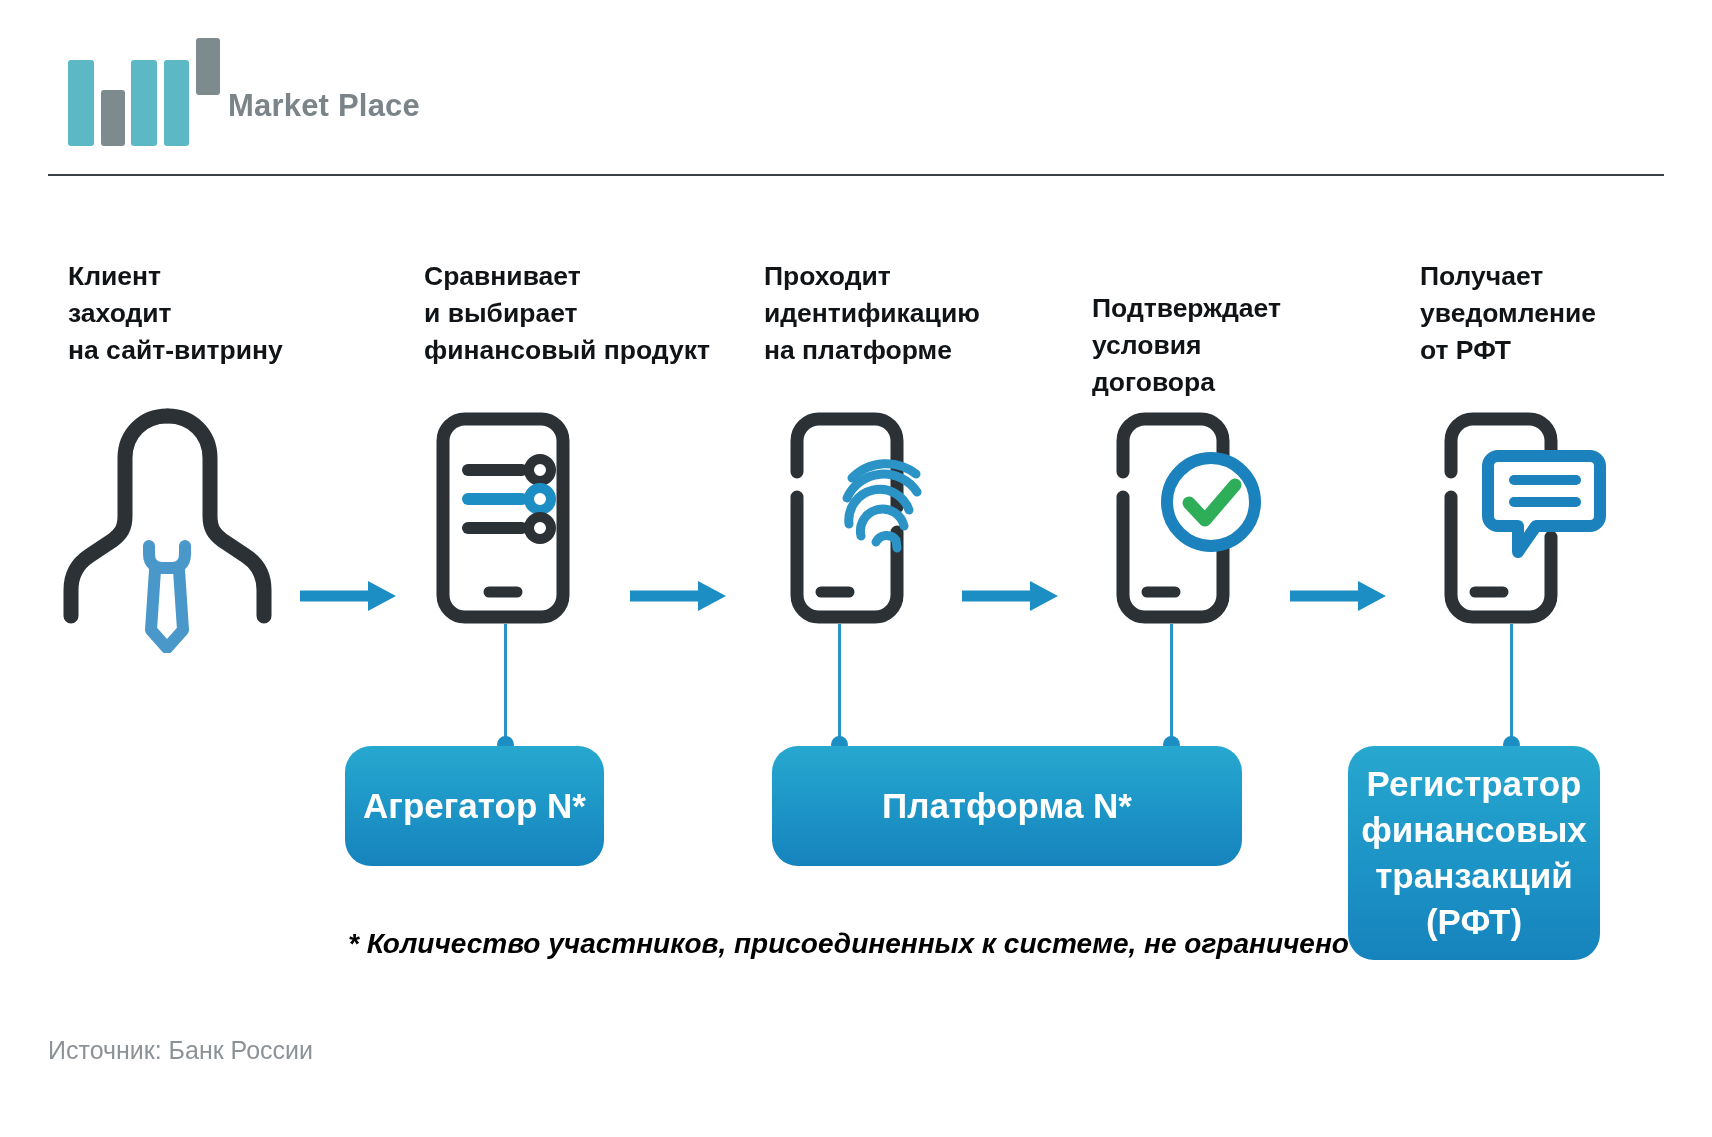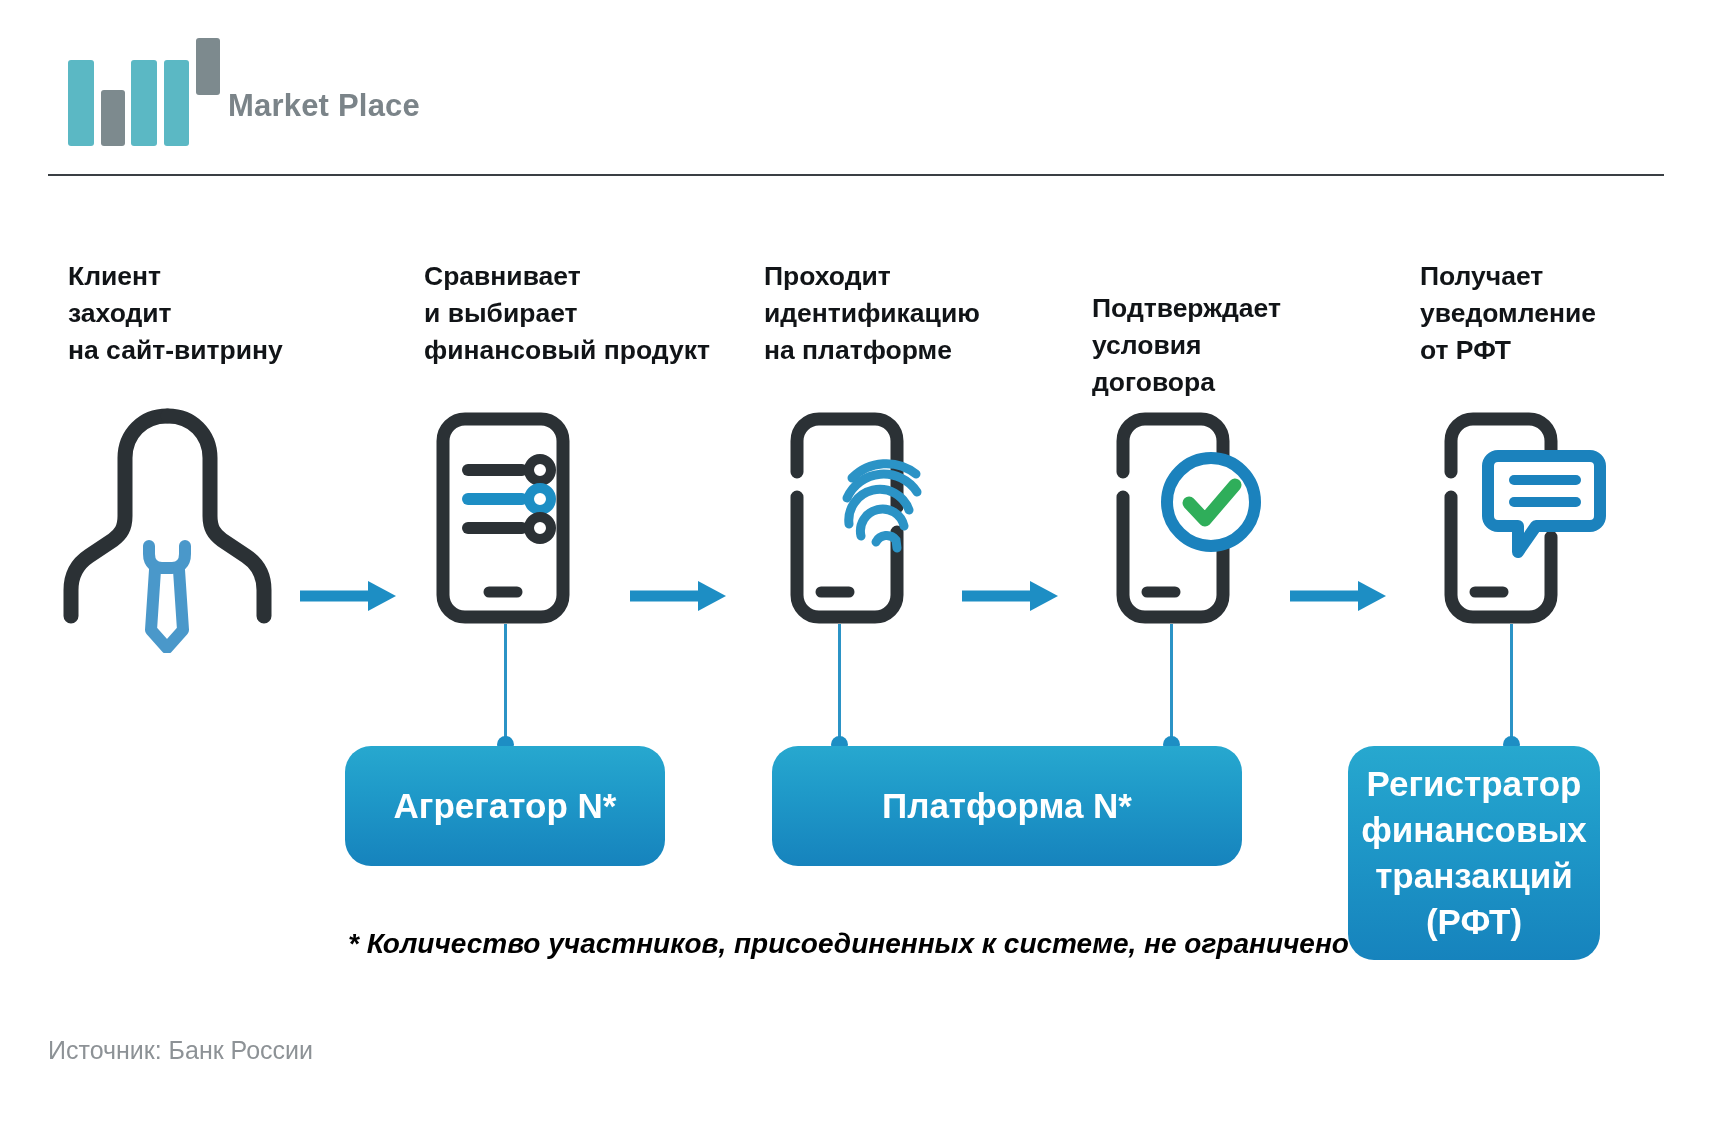--- a/index.html
+++ b/index.html
@@ -287,21 +287,21 @@
 
   <div class="connector-line" style="left:838px;  top:624px; height:120px;"></div>
   <div class="connector-dot" style="left:831px;  top:736px;"></div>
 
   <div class="connector-line" style="left:1170px; top:624px; height:120px;"></div>
   <div class="connector-dot" style="left:1163px; top:736px;"></div>
 
   <div class="connector-line" style="left:1510px; top:624px; height:120px;"></div>
   <div class="connector-dot" style="left:1503px; top:736px;"></div>
 
-  <div class="blue-box" id="box-aggregator" style="left:345px; top:746px; width:320px; height:120px;">
+  <div class="blue-box" id="box-aggregator" style="left:345px; top:746px; width:259px; height:120px;">
     <span>Агрегатор N*</span>
   </div>
 
   <div class="blue-box" id="box-platform" style="left:772px; top:746px; width:470px; height:120px;justify-content:center;">
     <span>Платформа N*</span>
   </div>
 
   <div class="blue-box" id="box-registrar" style="left:1348px; top:746px; width:252px; height:214px;">
     <span>Регистратор
 финансовых

